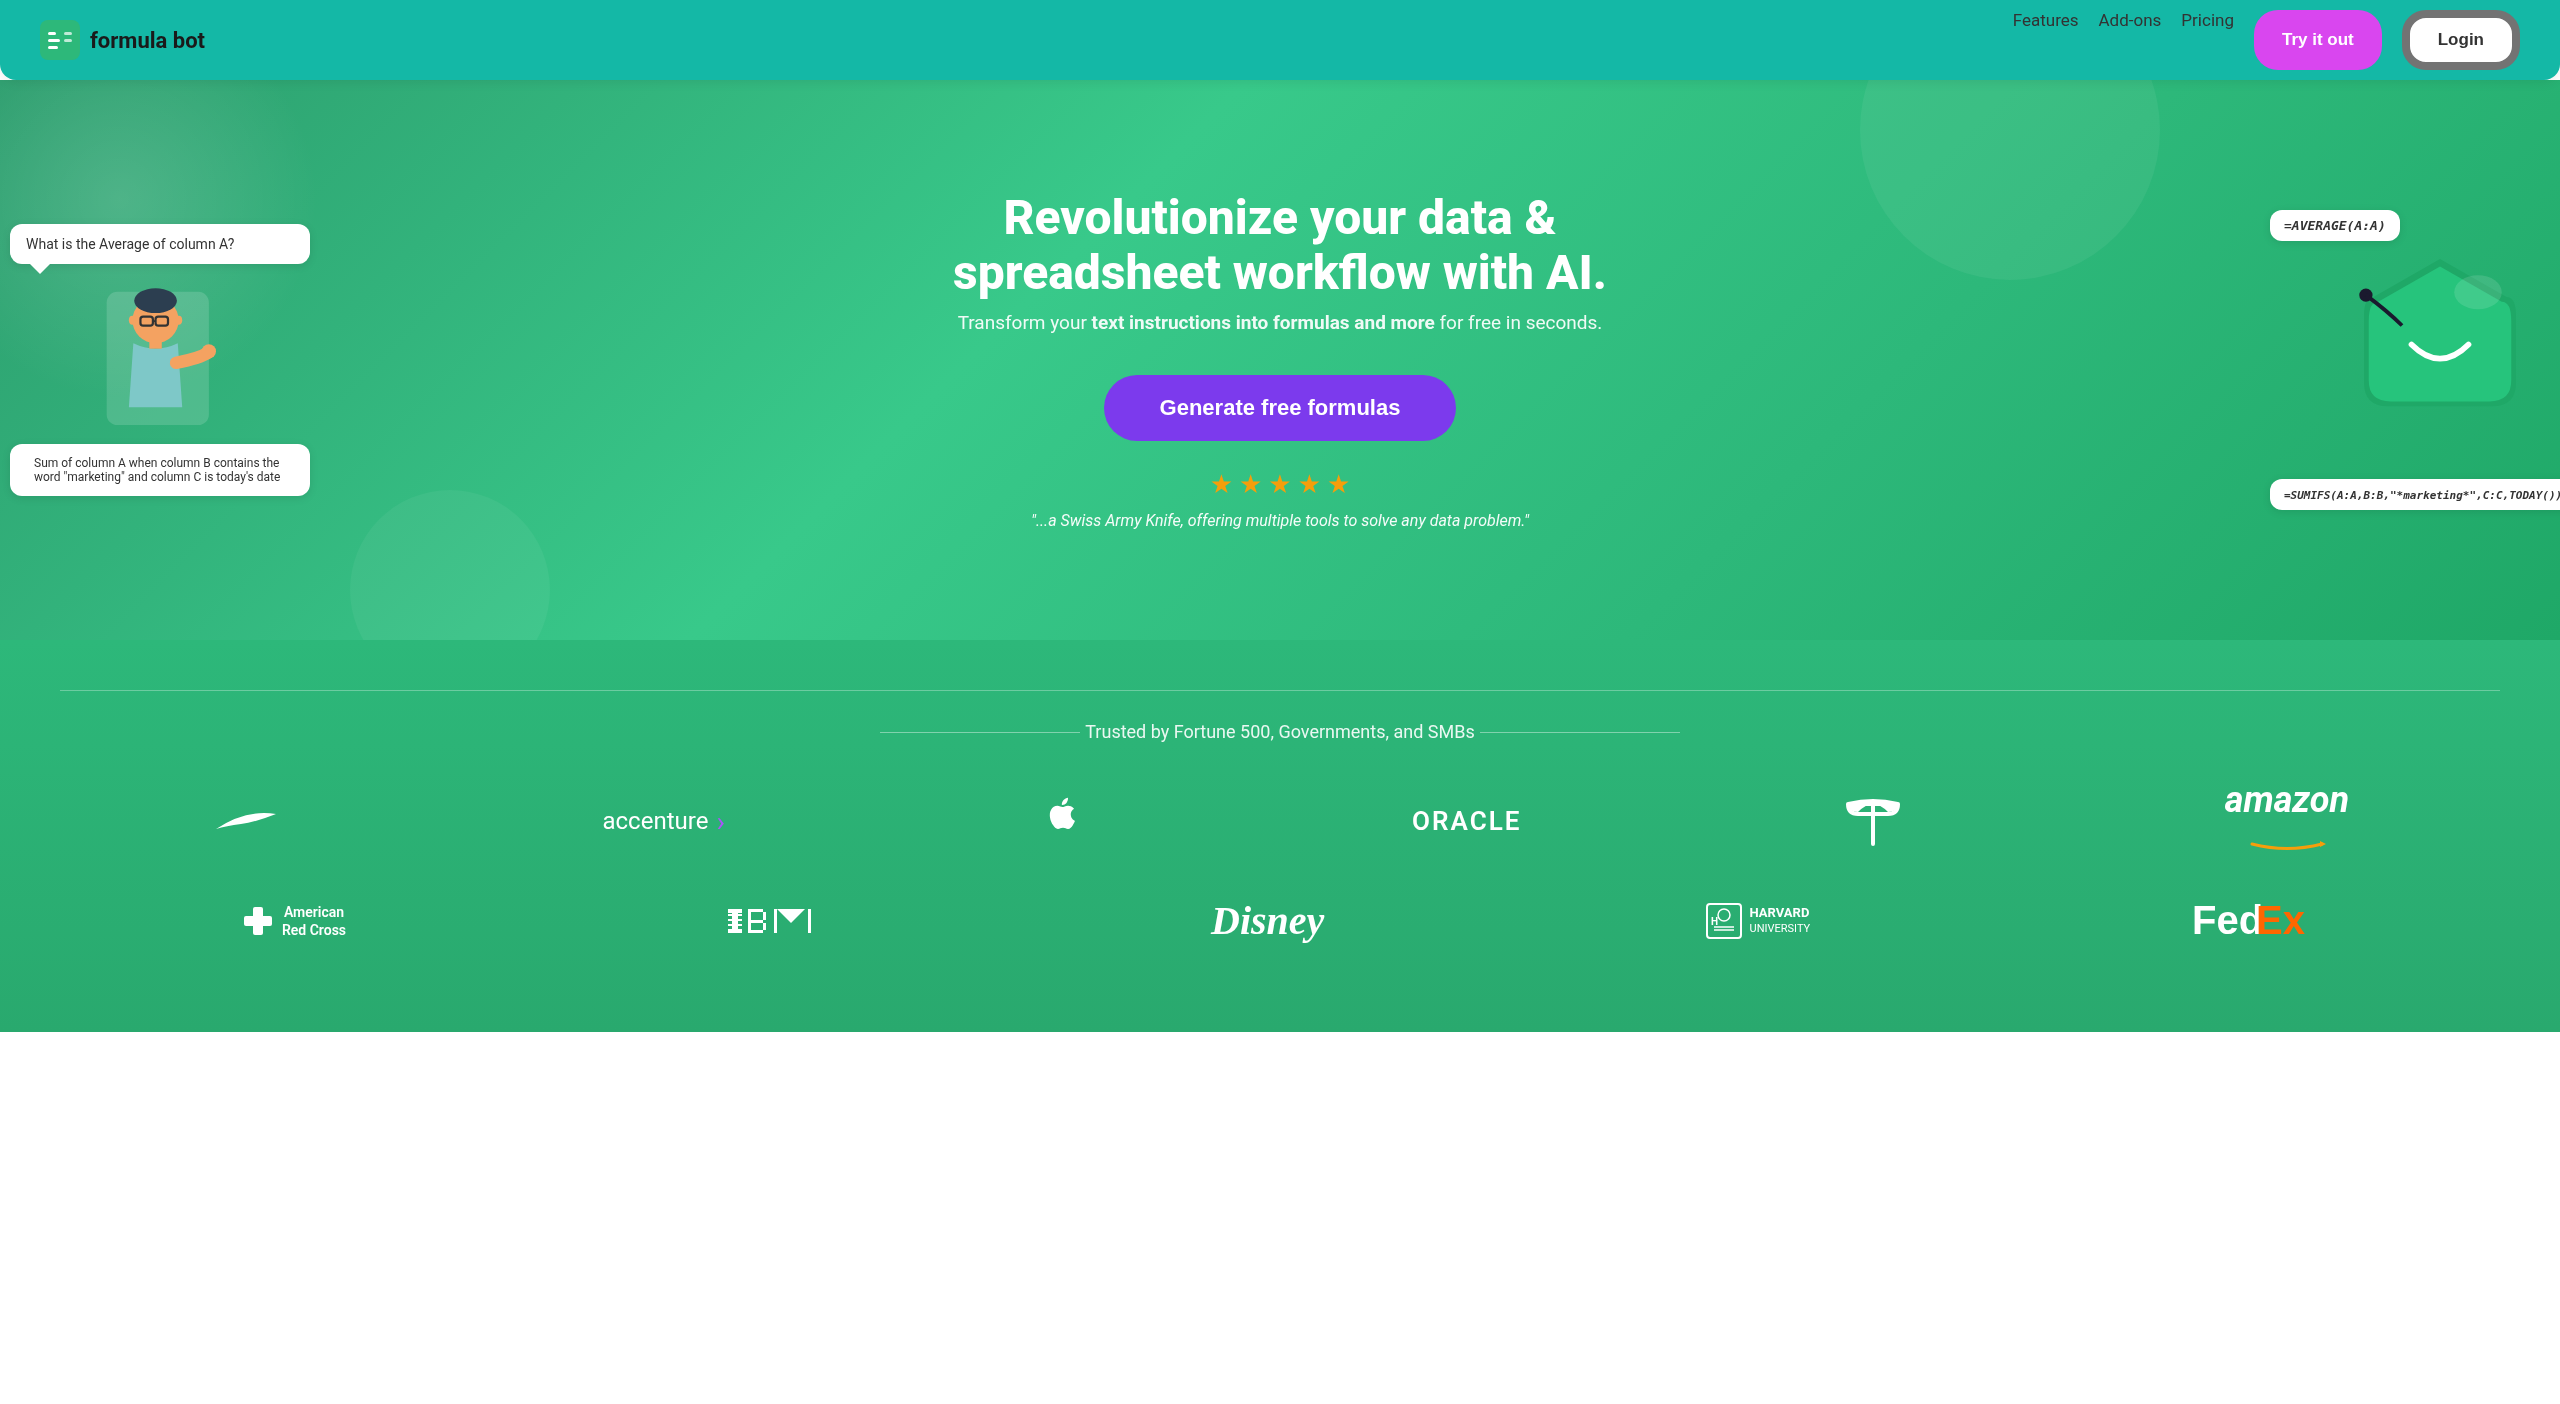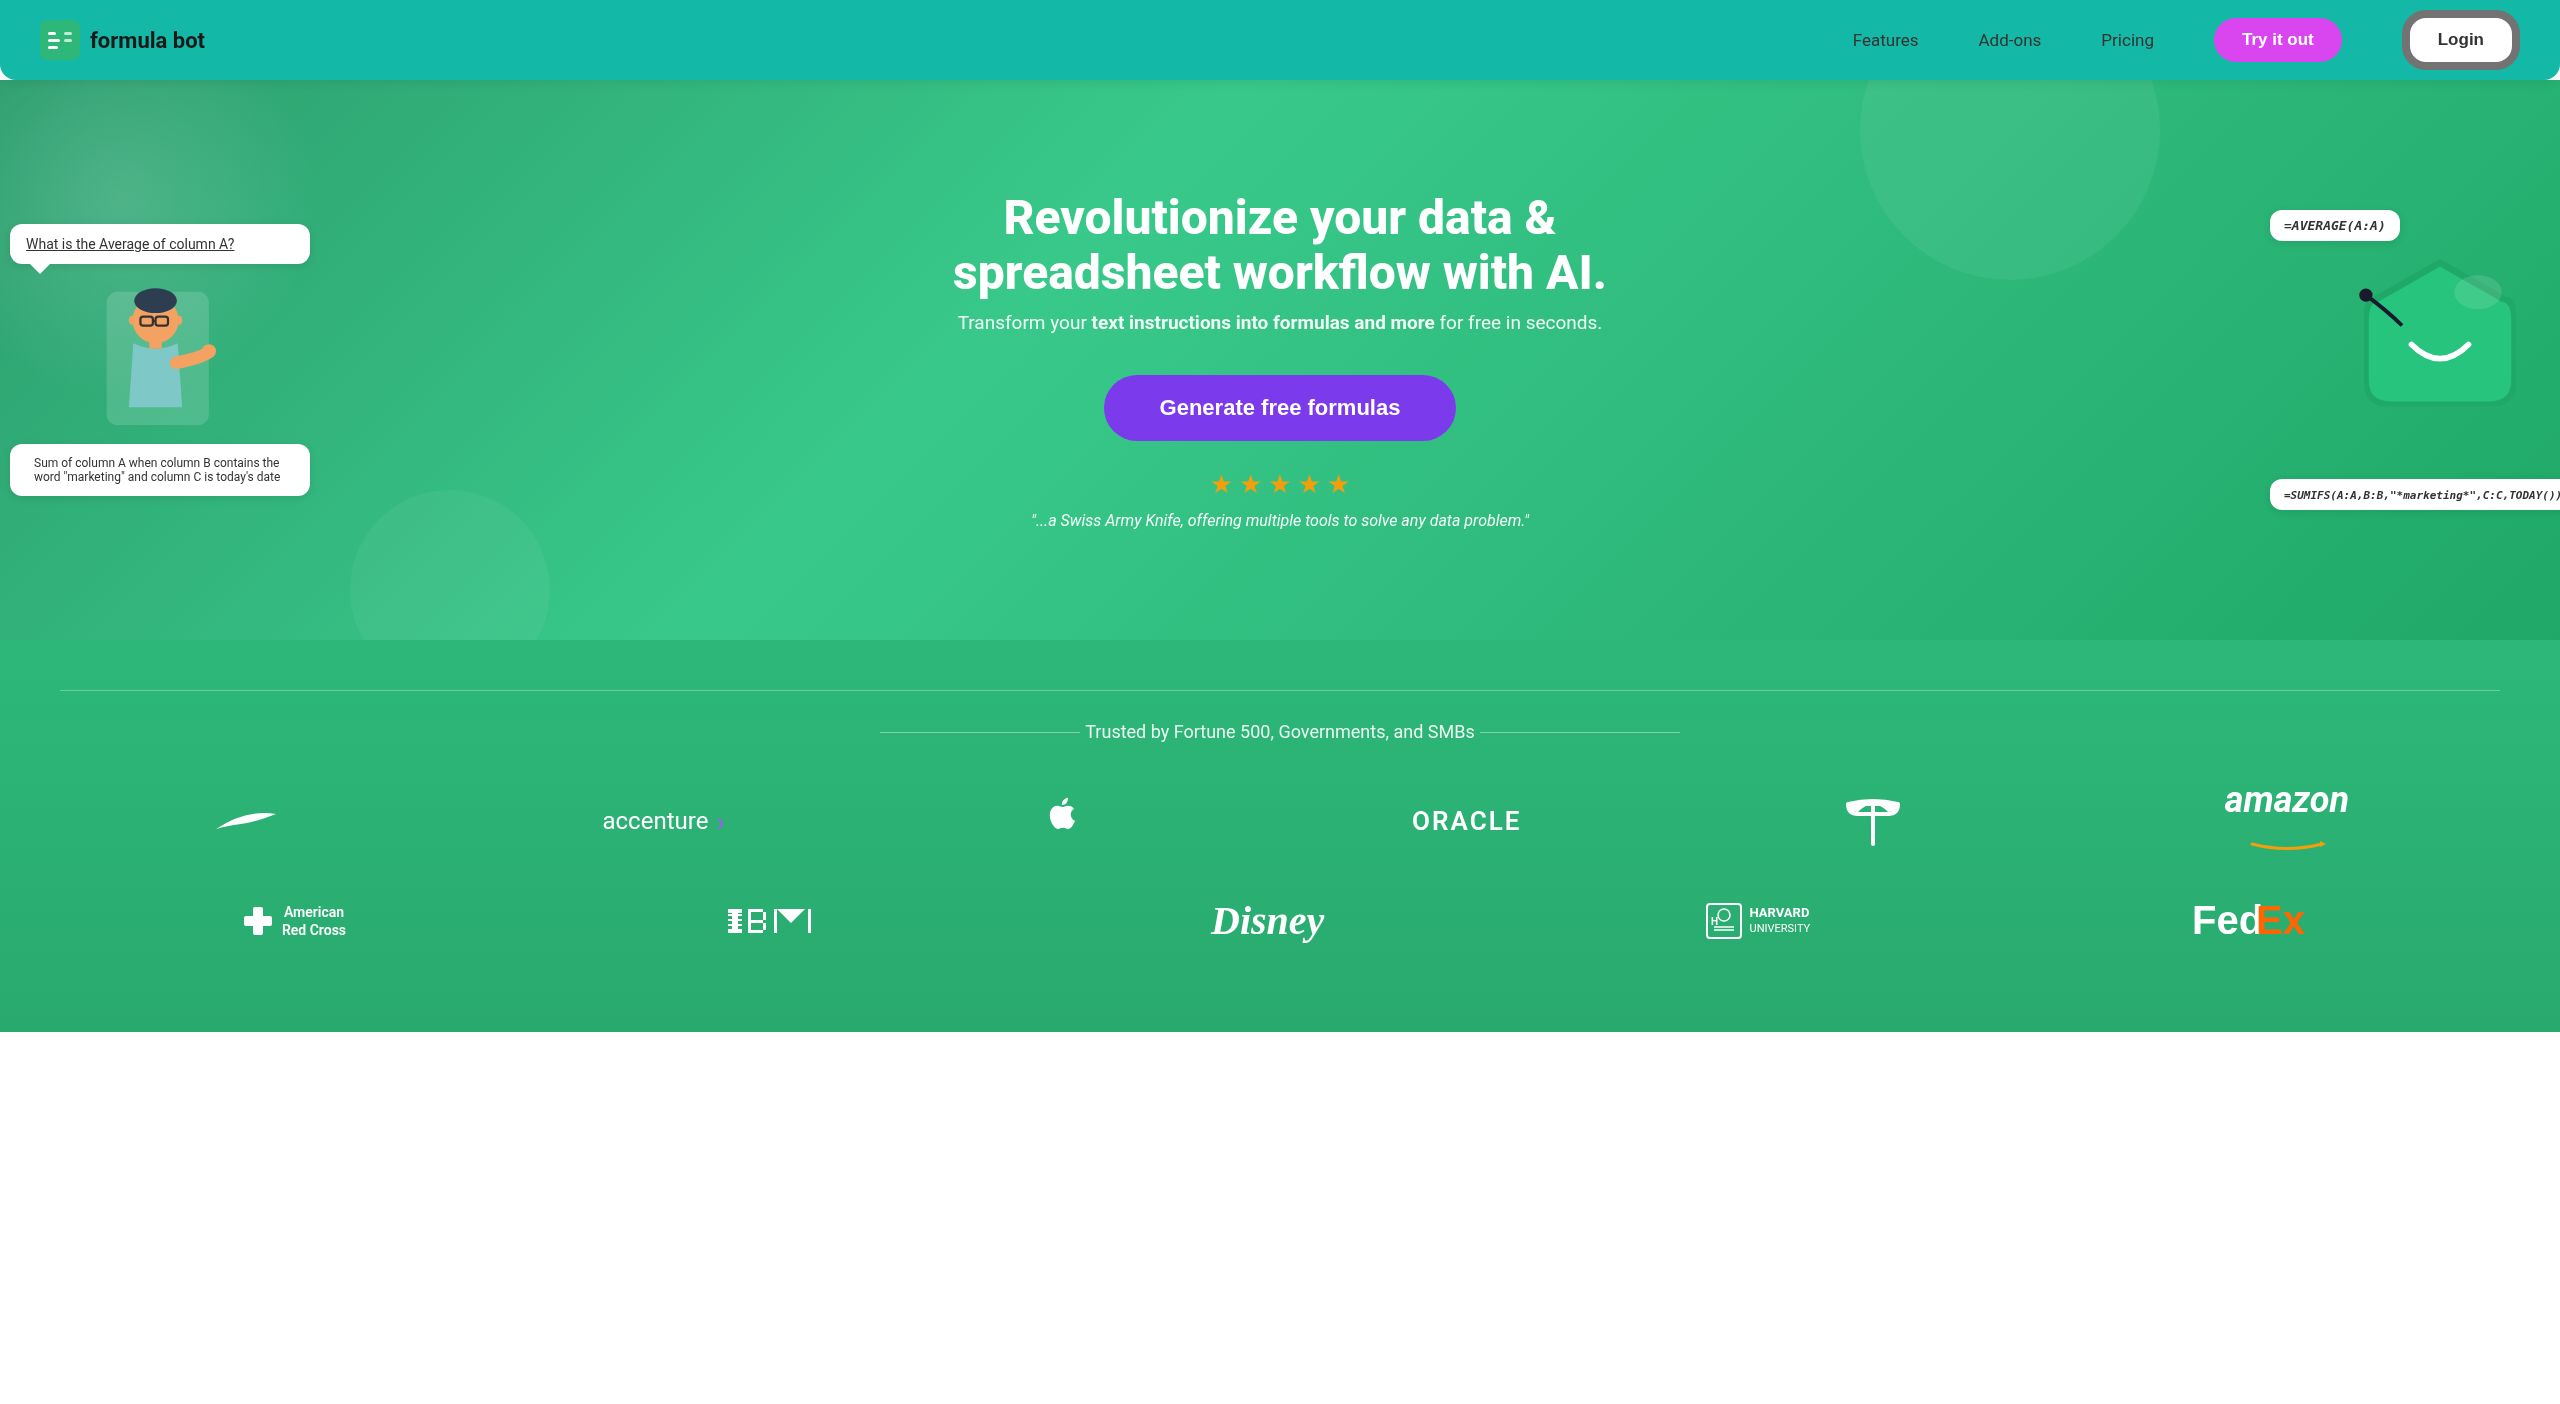--- a/index.html
+++ b/index.html
@@ -40,22 +40,21 @@
     }
 
     .logo-text {
       font-size: 22px;
       font-weight: 700;
       color: #1a1a1a;
     }
 
     .navbar-nav {
       display: flex;
-      align-items: center;
-      gap: 60px;
+      gap: 20px;
     }
 
     .nav-link {
       font-size: 17px;
       color: #333;
       text-decoration: none;
       cursor: pointer;
     }
 
     .btn-try {
@@ -177,21 +176,20 @@
 
     .speech-bubble {
       background: #fff;
       border-radius: 12px;
       padding: 12px 16px;
       font-size: 14px;
       color: #333;
       margin-bottom: 0;
       position: relative;
       box-shadow: 0 2px 8px rgba(0,0,0,0.1);
-      text-decoration: underline;
     }
 
     .speech-bubble::after {
       content: '';
       position: absolute;
       bottom: -10px;
       left: 20px;
       border-left: 10px solid transparent;
       border-right: 10px solid transparent;
       border-top: 10px solid #fff;

